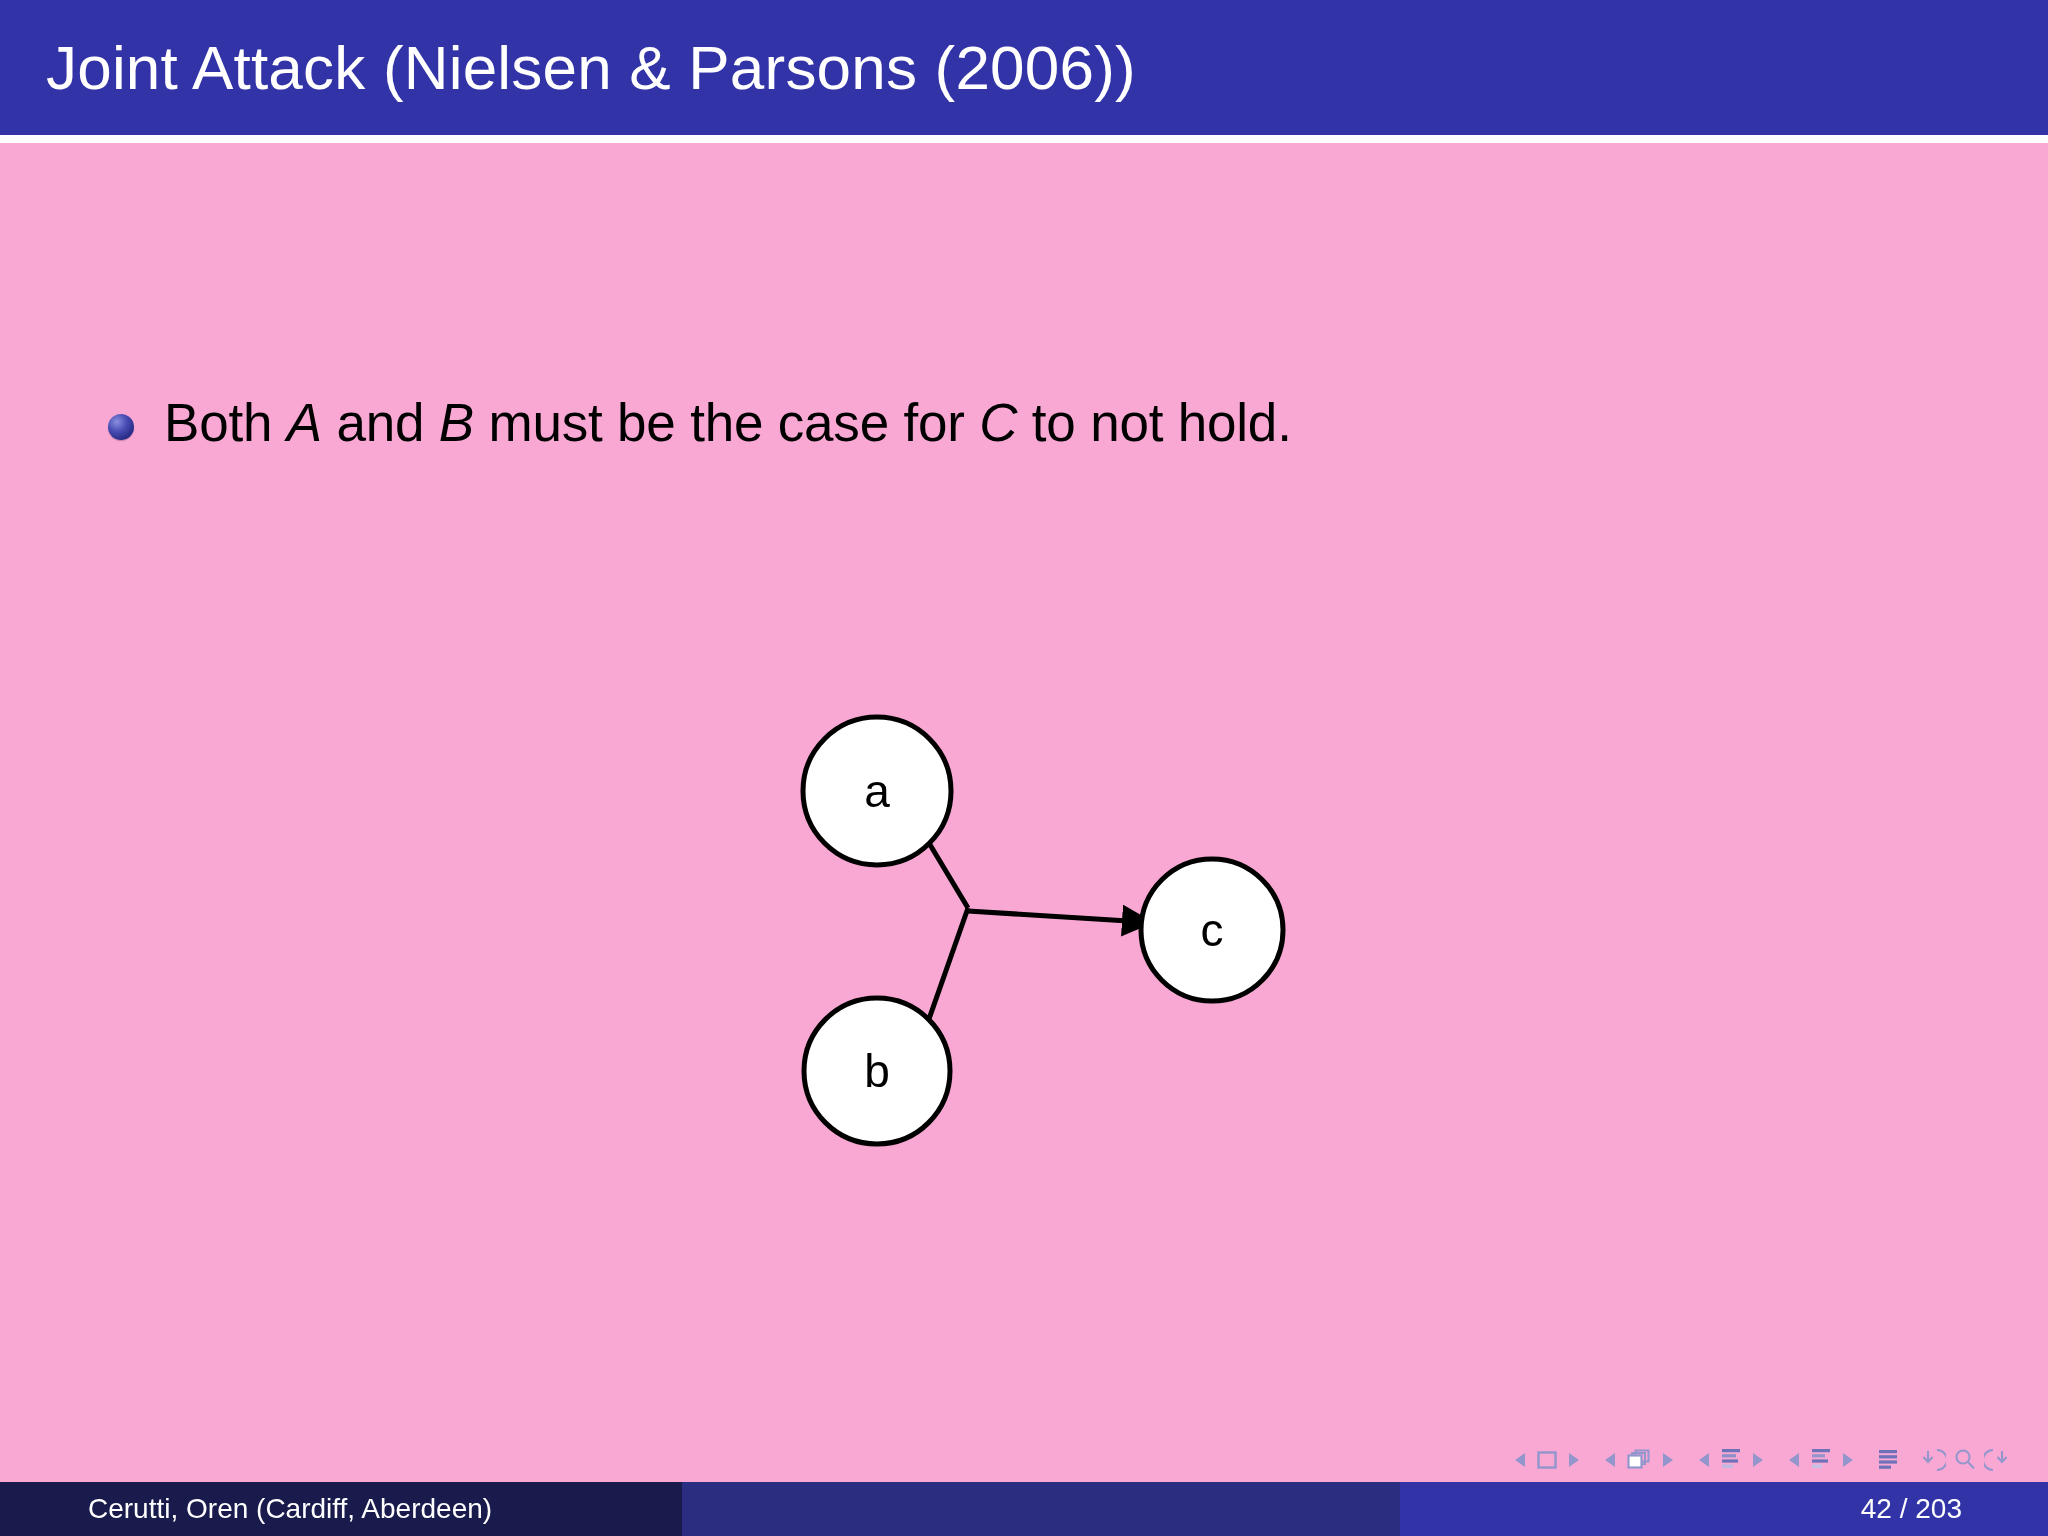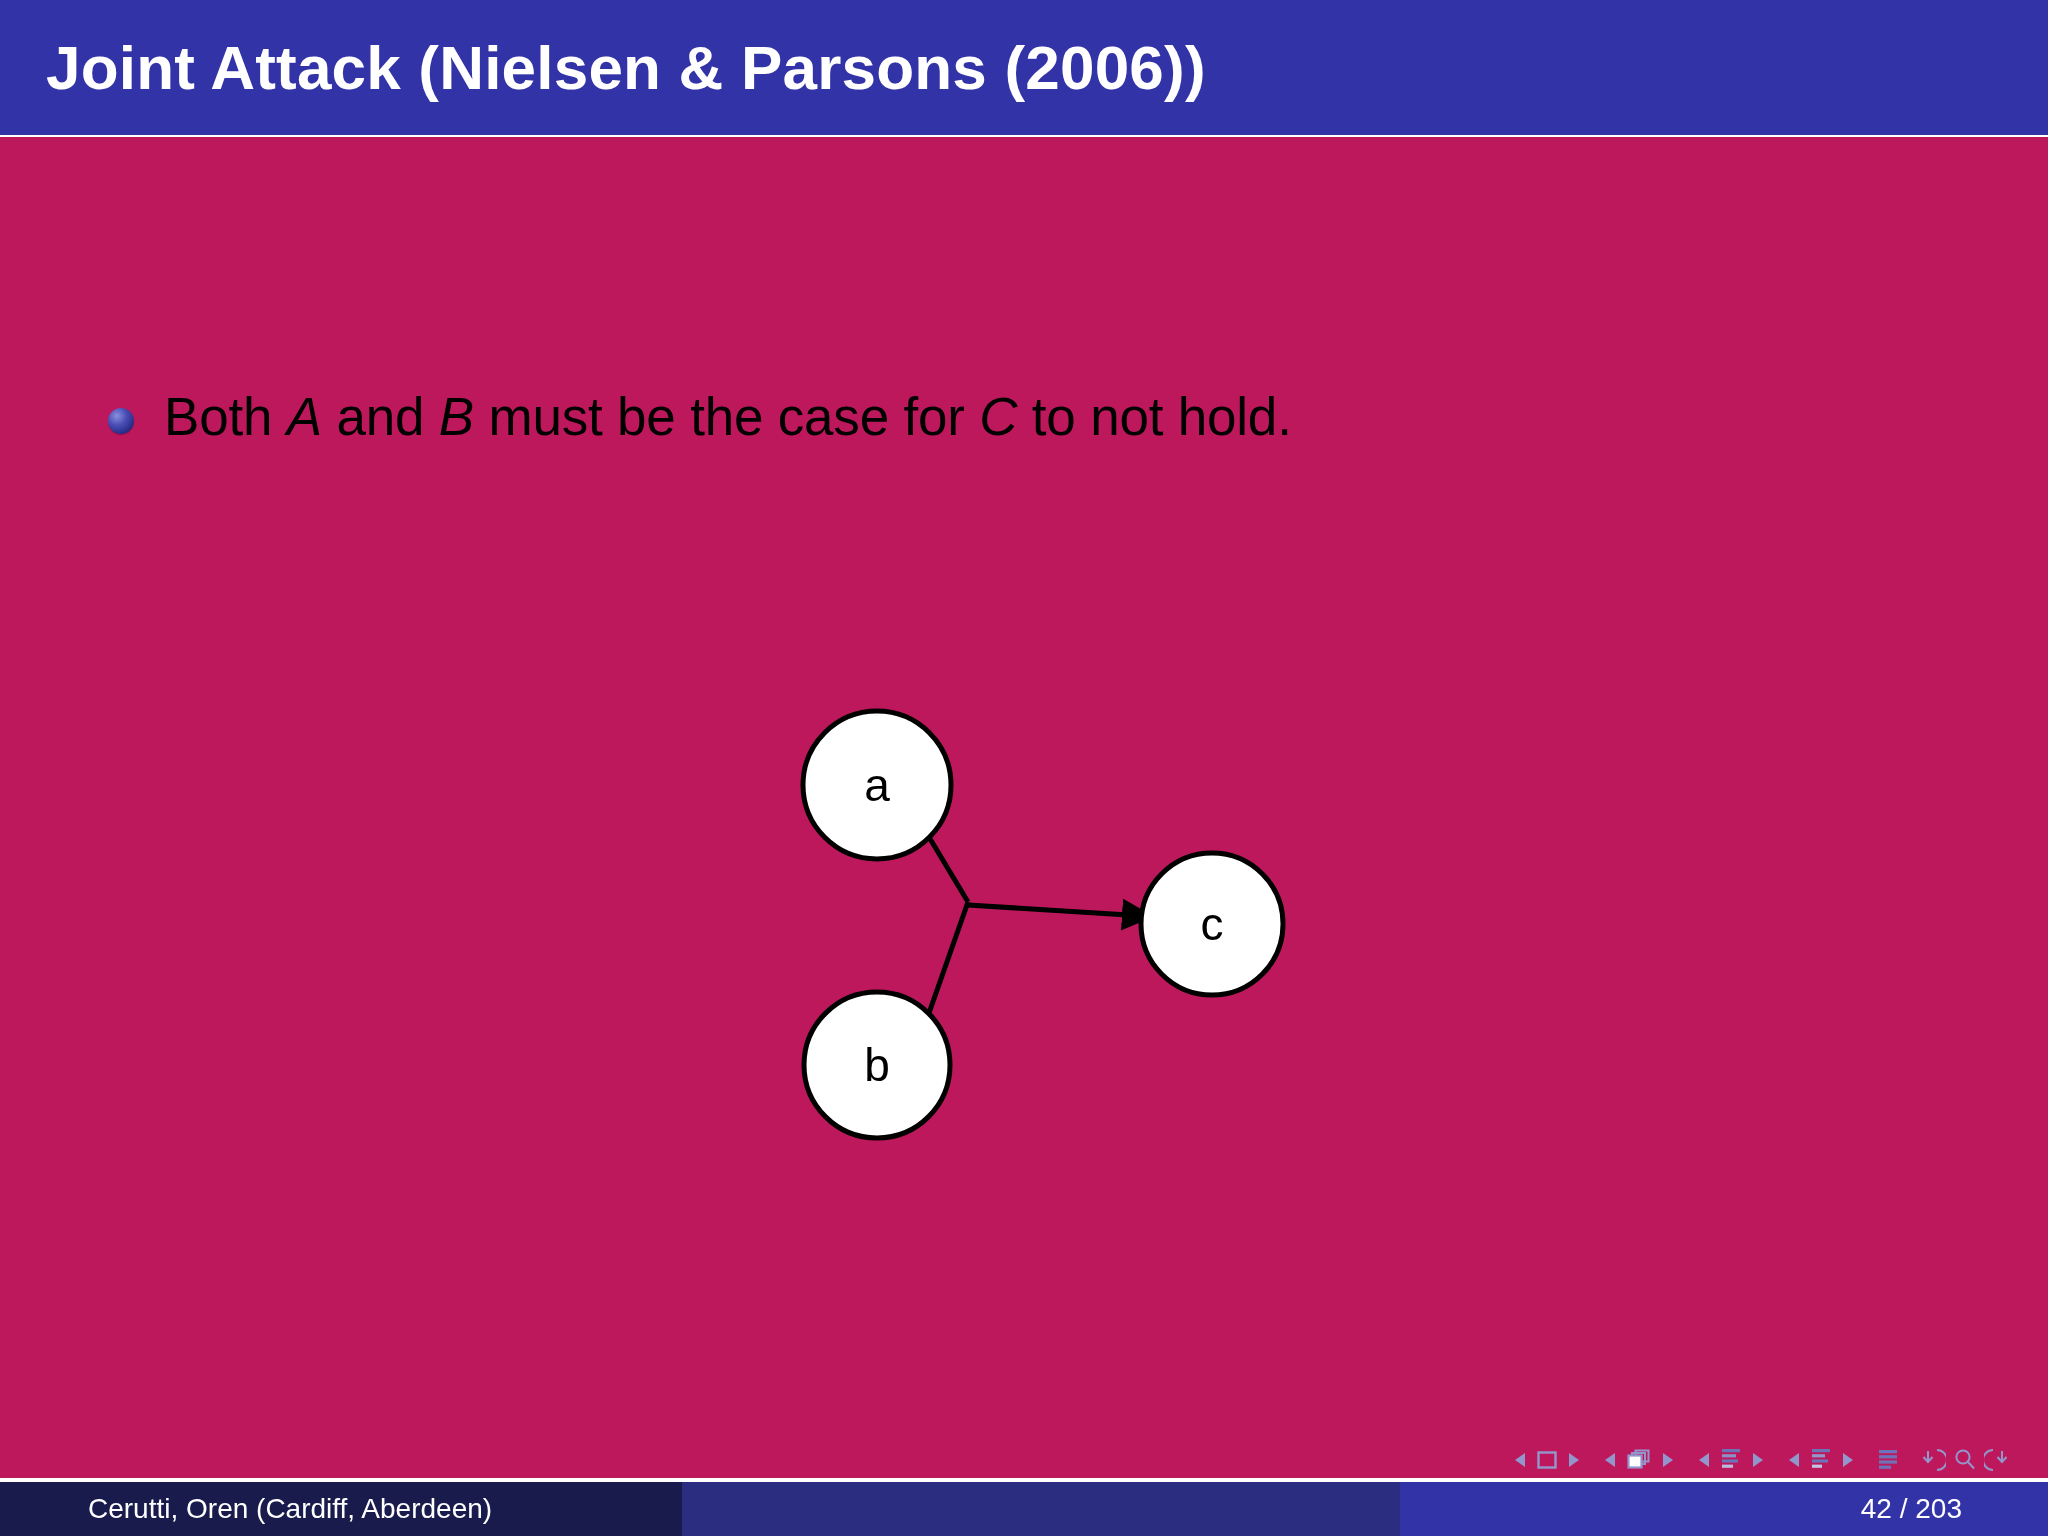--- a/index.html
+++ b/index.html
@@ -23,35 +23,35 @@
     top: 0;
     width: 2048px;
     height: 135px;
     background: #3333A8;
     display: flex;
     align-items: center;
   }
   #title-text {
     color: #ffffff;
     font-size: 62px;
-    font-weight: 700;
+    font-weight: 400;
     letter-spacing: 0.2px;
     padding-left: 46px;
     line-height: 1;
     white-space: nowrap;
   }
 
   
   #content {
     position: absolute;
     left: 0;
-    top: 137px;
+    top: 143px;
     width: 2048px;
     height: 1341px;
-    background: #be185d;
+    background: #f9a8d4;
   }
 
   #bullet-list {
     position: absolute;
     left: 108px;
     top: 245px;
     width: 1880px;
   }
   .bullet-row {
     display: flex;

